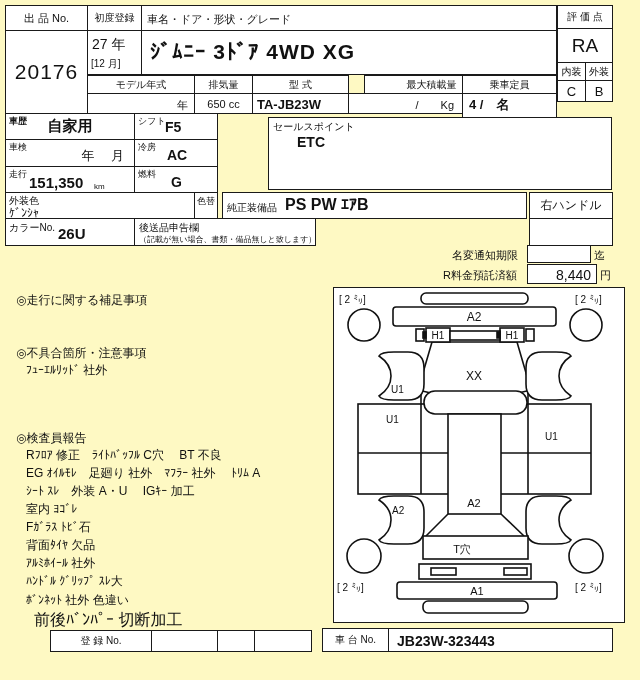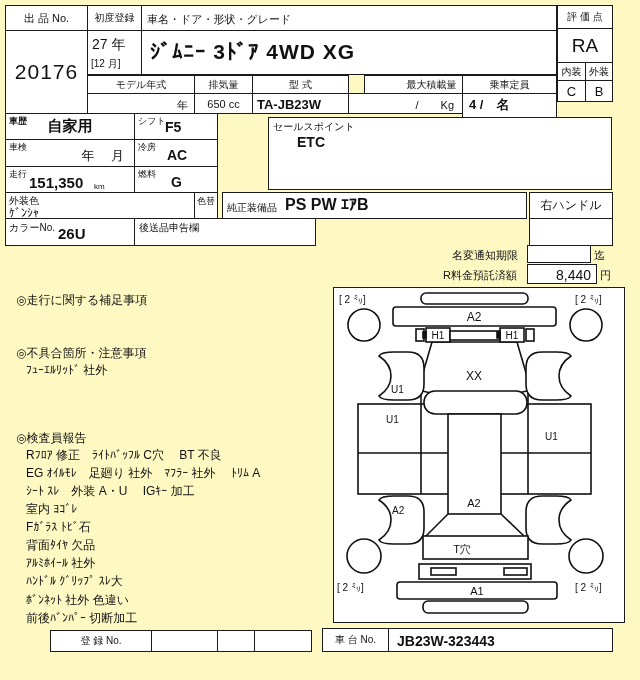--- a/index.html
+++ b/index.html
@@ -96,20 +96,21 @@
   <div class="cell" style="left:194px;top:192px;width:24px;height:27px">
     <div class="txt" style="left:2px;top:2px;font-size:9px">色替</div>
   </div>
 
   <div class="cell" style="left:5px;top:218px;width:130px;height:28px">
     <div class="txt" style="left:3px;top:2px;font-size:10px">カラーNo.</div>
     <div class="txt" style="left:52px;top:6px;font-size:15px;font-weight:bold">26U</div>
   </div>
   <div class="cell" style="left:134px;top:218px;width:182px;height:28px">
     <div class="txt" style="left:4px;top:2px;font-size:10px">後送品申告欄</div>
+    <div class="txt sub" style="left:4px;top:15px">（記載が無い場合、書類・備品無しと致します）</div>
   </div>
 
   <div class="cell" style="left:268px;top:117px;width:344px;height:73px">
     <div class="txt" style="left:4px;top:2px;font-size:10px">セールスポイント</div>
     <div class="txt" style="left:28px;top:16px;font-size:14px;font-weight:bold">ETC</div>
   </div>
 
   <div class="cell" style="left:222px;top:192px;width:305px;height:27px">
     <div class="txt" style="left:4px;top:8px;font-size:10px">純正装備品</div>
     <div class="txt" style="left:62px;top:3px;font-size:16px;font-weight:bold">PS PW ｴｱB</div>
@@ -136,21 +137,21 @@
 
   <div class="txt" style="left:26px;top:447px;font-size:12px">Rﾌﾛｱ 修正　ﾗｲﾄﾊﾞｯﾌﾙ C穴　 BT 不良</div>
   <div class="txt" style="left:26px;top:465px;font-size:12px">EG ｵｲﾙﾓﾚ　足廻り 社外　ﾏﾌﾗｰ 社外　 ﾄﾘﾑ A</div>
   <div class="txt" style="left:26px;top:483px;font-size:12px">ｼｰﾄ ｽﾚ　外装 A・U　 IGｷｰ 加工</div>
   <div class="txt" style="left:26px;top:501px;font-size:12px">室内 ﾖｺﾞﾚ</div>
   <div class="txt" style="left:26px;top:519px;font-size:12px">Fｶﾞﾗｽ ﾄﾋﾞ石</div>
   <div class="txt" style="left:26px;top:537px;font-size:12px">背面ﾀｲﾔ 欠品</div>
   <div class="txt" style="left:26px;top:555px;font-size:12px">ｱﾙﾐﾎｲｰﾙ 社外</div>
   <div class="txt" style="left:26px;top:573px;font-size:12px">ﾊﾝﾄﾞﾙ ｸﾞﾘｯﾌﾟ ｽﾚ大</div>
   <div class="txt" style="left:26px;top:592px;font-size:12px">ﾎﾞﾝﾈｯﾄ 社外 色違い</div>
-  <div class="txt" style="left:26px;top:610px;font-size:12px">前後ﾊﾞﾝﾊﾟｰ 切断加工</div>
+  <div class="txt" style="left:34px;top:610px;font-size:16px">前後ﾊﾞﾝﾊﾟｰ 切断加工</div>
 
   <div class="cell thin" style="left:333px;top:287px;width:292px;height:336px">
     <svg width="290" height="334" viewBox="0 0 290 334">
       <g stroke="#111" stroke-width="1.6" fill="none">
 
         <circle cx="30" cy="37" r="16"></circle>
         <circle cx="252" cy="37" r="16"></circle>
         <circle cx="30" cy="268" r="17"></circle>
         <circle cx="252" cy="268" r="17"></circle>
 

